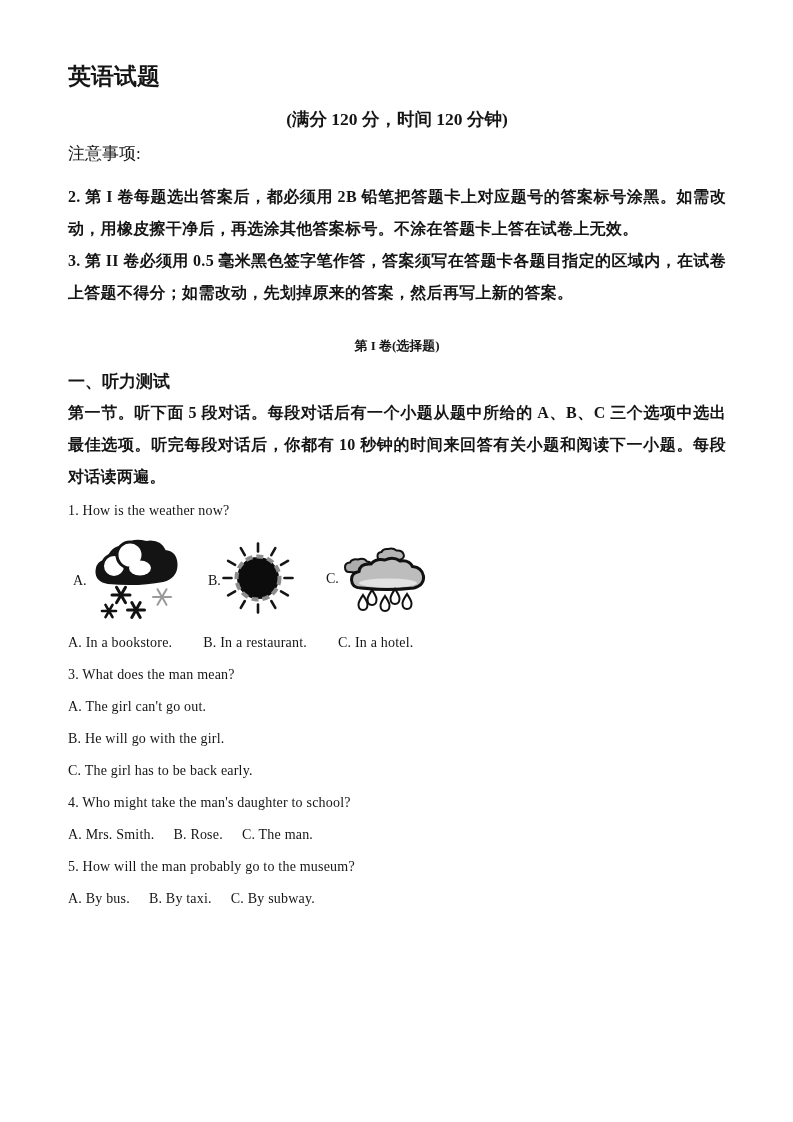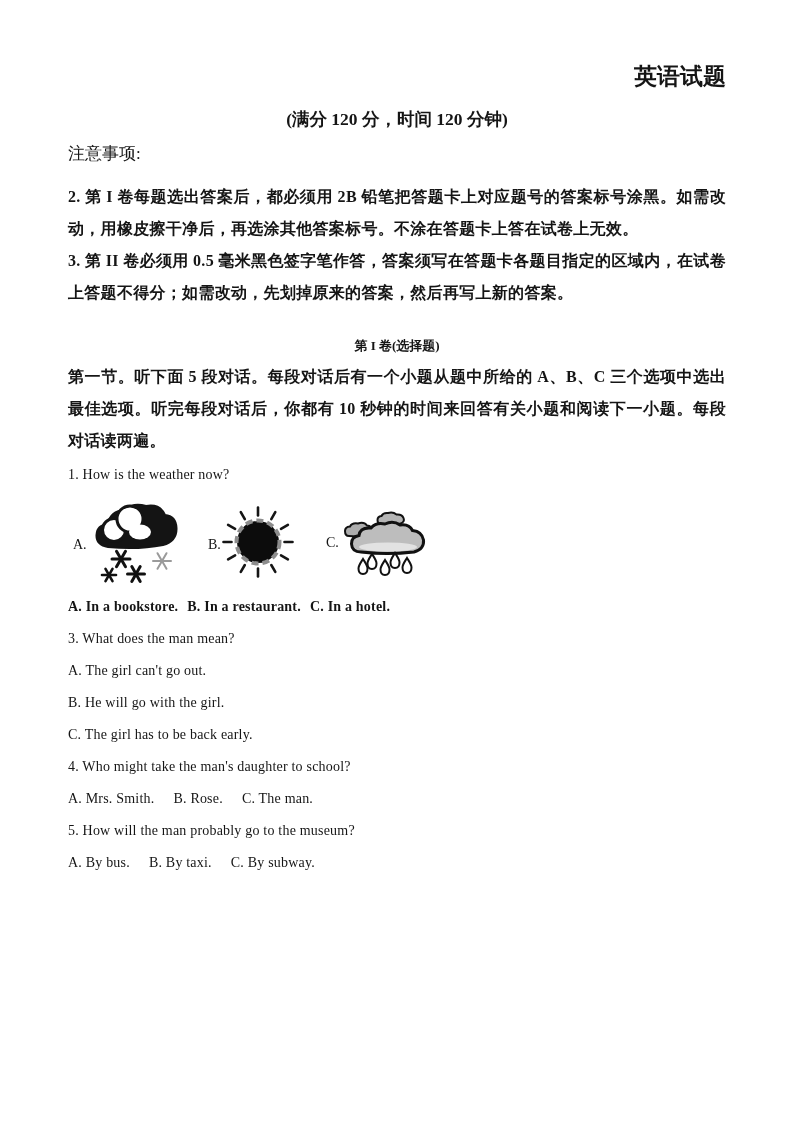--- a/index.html
+++ b/index.html
@@ -8,21 +8,21 @@
     width:793px;height:1122px;
     margin:0 auto;
     background:#ffffff;
     box-sizing:border-box;
     padding:62px 67px 0 68px;
     font-family:"Liberation Serif","DejaVu Serif",serif;
     color:#151515;
     overflow:hidden;
   }
   .doc-title{
-    margin:0;text-align:right;
+    margin:0;text-align:left;
     font-size:23px;font-weight:700;line-height:30px;
   }
   .doc-subtitle{
     margin:16px 0 0;text-align:center;
     font-size:17.5px;font-weight:700;line-height:22px;
   }
   .notice-heading{
     margin:13px 0 16px;
     font-size:17px;font-weight:400;line-height:22px;
   }
@@ -40,21 +40,21 @@
   .part-heading{
     margin:14px 0 0;
     font-size:17px;font-weight:700;line-height:22px;
   }
   .eline{
     margin:0 0 17px;
     font-size:14px;line-height:15px;
     font-weight:400;letter-spacing:.2px;
   }
   .q-block{margin-top:10px;}
-  .opts{display:flex;gap:9px;font-weight:bold;}
+  .opts{display:flex;gap:31px;}
   .opts-narrow{display:flex;gap:19px;}
   .opt{white-space:nowrap;}
   .icon-row{
     position:relative;height:96px;margin:0 0 4px;
   }
   .icon-label{
     position:absolute;font-size:14px;line-height:16px;
   }
   .icon-box{position:absolute;}
 </style>
@@ -64,20 +64,21 @@
 <div class="page">
 
   <h1 class="doc-title">英语试题</h1>
   <div class="doc-subtitle">(满分 120 分，时间 120 分钟)</div>
 
   <div class="notice-heading">注意事项:</div>
   <p class="cn-par">2. 第 I 卷每题选出答案后，都必须用 2B 铅笔把答题卡上对应题号的答案标号涂黑。如需改动，用橡皮擦干净后，再选涂其他答案标号。不涂在答题卡上答在试卷上无效。</p>
   <p class="cn-par">3. 第 II 卷必须用 0.5 毫米黑色签字笔作答，答案须写在答题卡各题目指定的区域内，在试卷上答题不得分；如需改动，先划掉原来的答案，然后再写上新的答案。</p>
 
   <div class="section-heading">第 I 卷(选择题)</div>
+  <div class="part-heading">一、听力测试</div>
   <p class="cn-par">第一节。听下面 5 段对话。每段对话后有一个小题从题中所给的 A、B、C 三个选项中选出最佳选项。听完每段对话后，你都有 10 秒钟的时间来回答有关小题和阅读下一小题。每段对话读两遍。</p>
 
   <div class="q-block">
     <p class="eline">1. How is the weather now?</p>
   </div>
 
   <div class="icon-row">
     <span class="icon-label" style="left:5px;top:38px;">A.</span>
 
     <span class="icon-box" style="left:25px;top:2px;">

